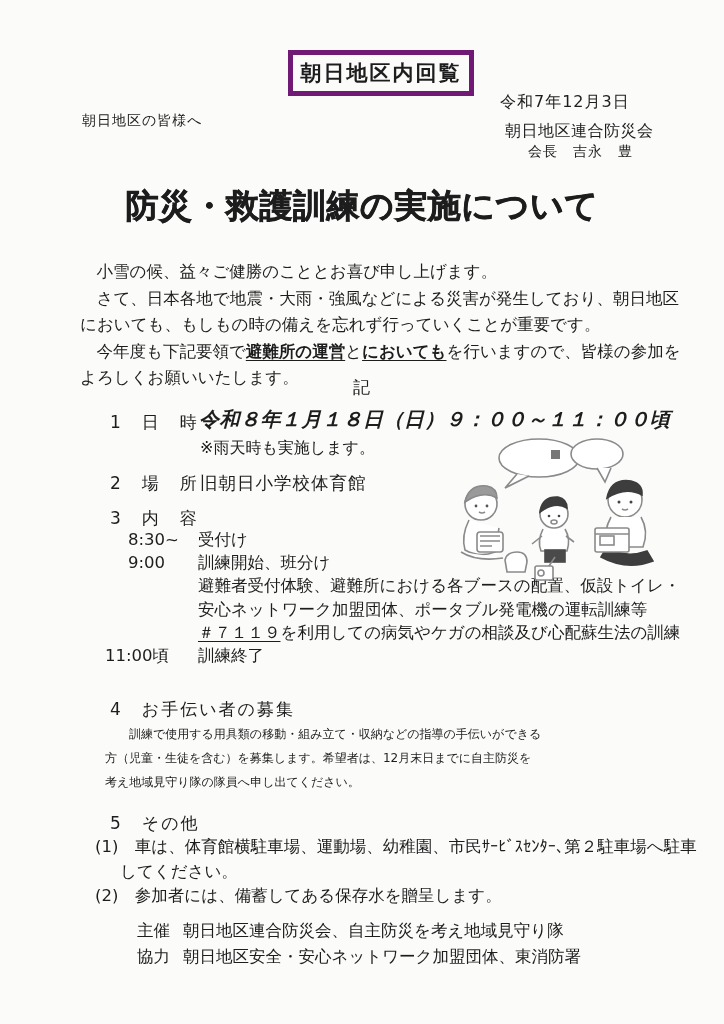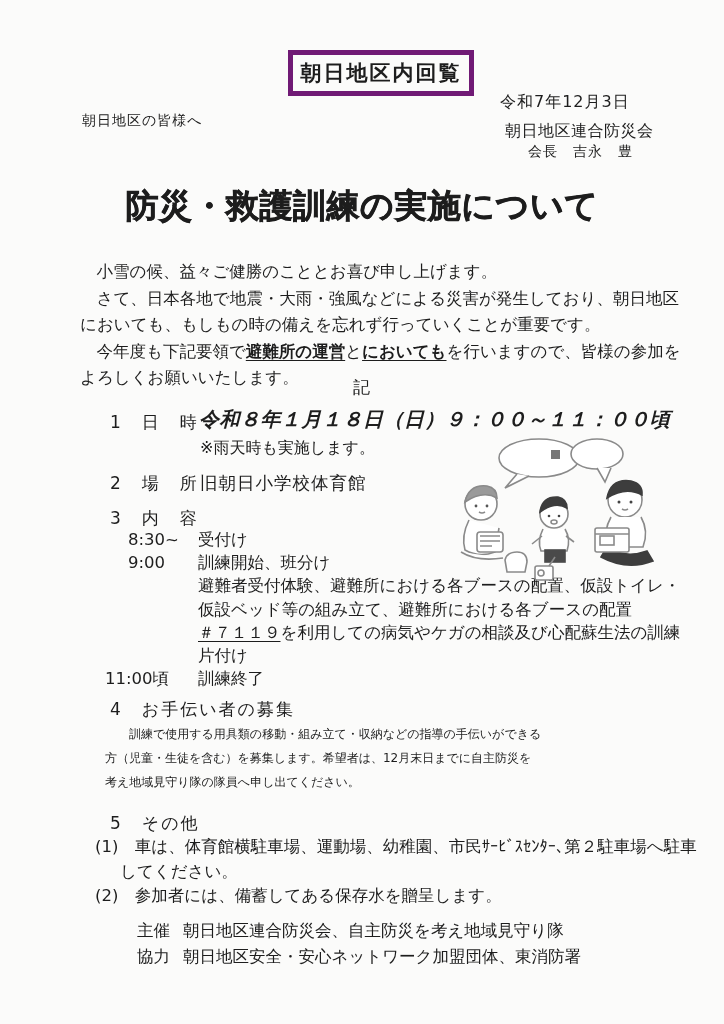--- a/index.html
+++ b/index.html
@@ -95,23 +95,22 @@
   <div class="abs s1-note">※雨天時も実施します。</div>
 
   <div class="abs seclabel s2-label">2　場　所</div>
   <div class="abs s2-value">旧朝日小学校体育館</div>
 
   <div class="abs seclabel s3-label">3　内　容</div>
   <div class="abs sched">
     <div class="row"><span class="t">8:30~</span><span>受付け</span></div>
     <div class="row"><span class="t">9:00</span><span>訓練開始、班分け</span></div>
     <div class="row"><span class="t"></span><span>避難者受付体験、避難所における各ブースの配置、仮設トイレ・</span></div>
-    <div class="row"><span class="t"></span><span>仮設ベッド等の組み立て、避難所における各ブースの配置</span></div>
+    <div class="row"><span class="t"></span><span>安心ネットワーク加盟団体、ポータブル発電機の運転訓練等</span></div>
     <div class="row"><span class="t"></span><span class="u">＃７１１９</span><span>を利用しての病気やケガの相談及び心配蘇生法の訓練</span></div>
-    <div class="row"><span class="t"></span><span>片付け</span></div>
     <div class="row"><span class="t wide">11:00頃</span><span>訓練終了</span></div>
   </div>
 
   <div class="abs illu">
     <svg viewBox="0 0 222 152" xmlns="http://www.w3.org/2000/svg">
       <g fill="none" stroke="#8a8a8a" stroke-width="1.6">
 
         <ellipse cx="92" cy="26" rx="40" ry="19" fill="#fff"></ellipse>
         <path d="M70 42 L58 56 L82 44" fill="#fff"></path>
         <ellipse cx="150" cy="22" rx="26" ry="15" fill="#fff"></ellipse>

